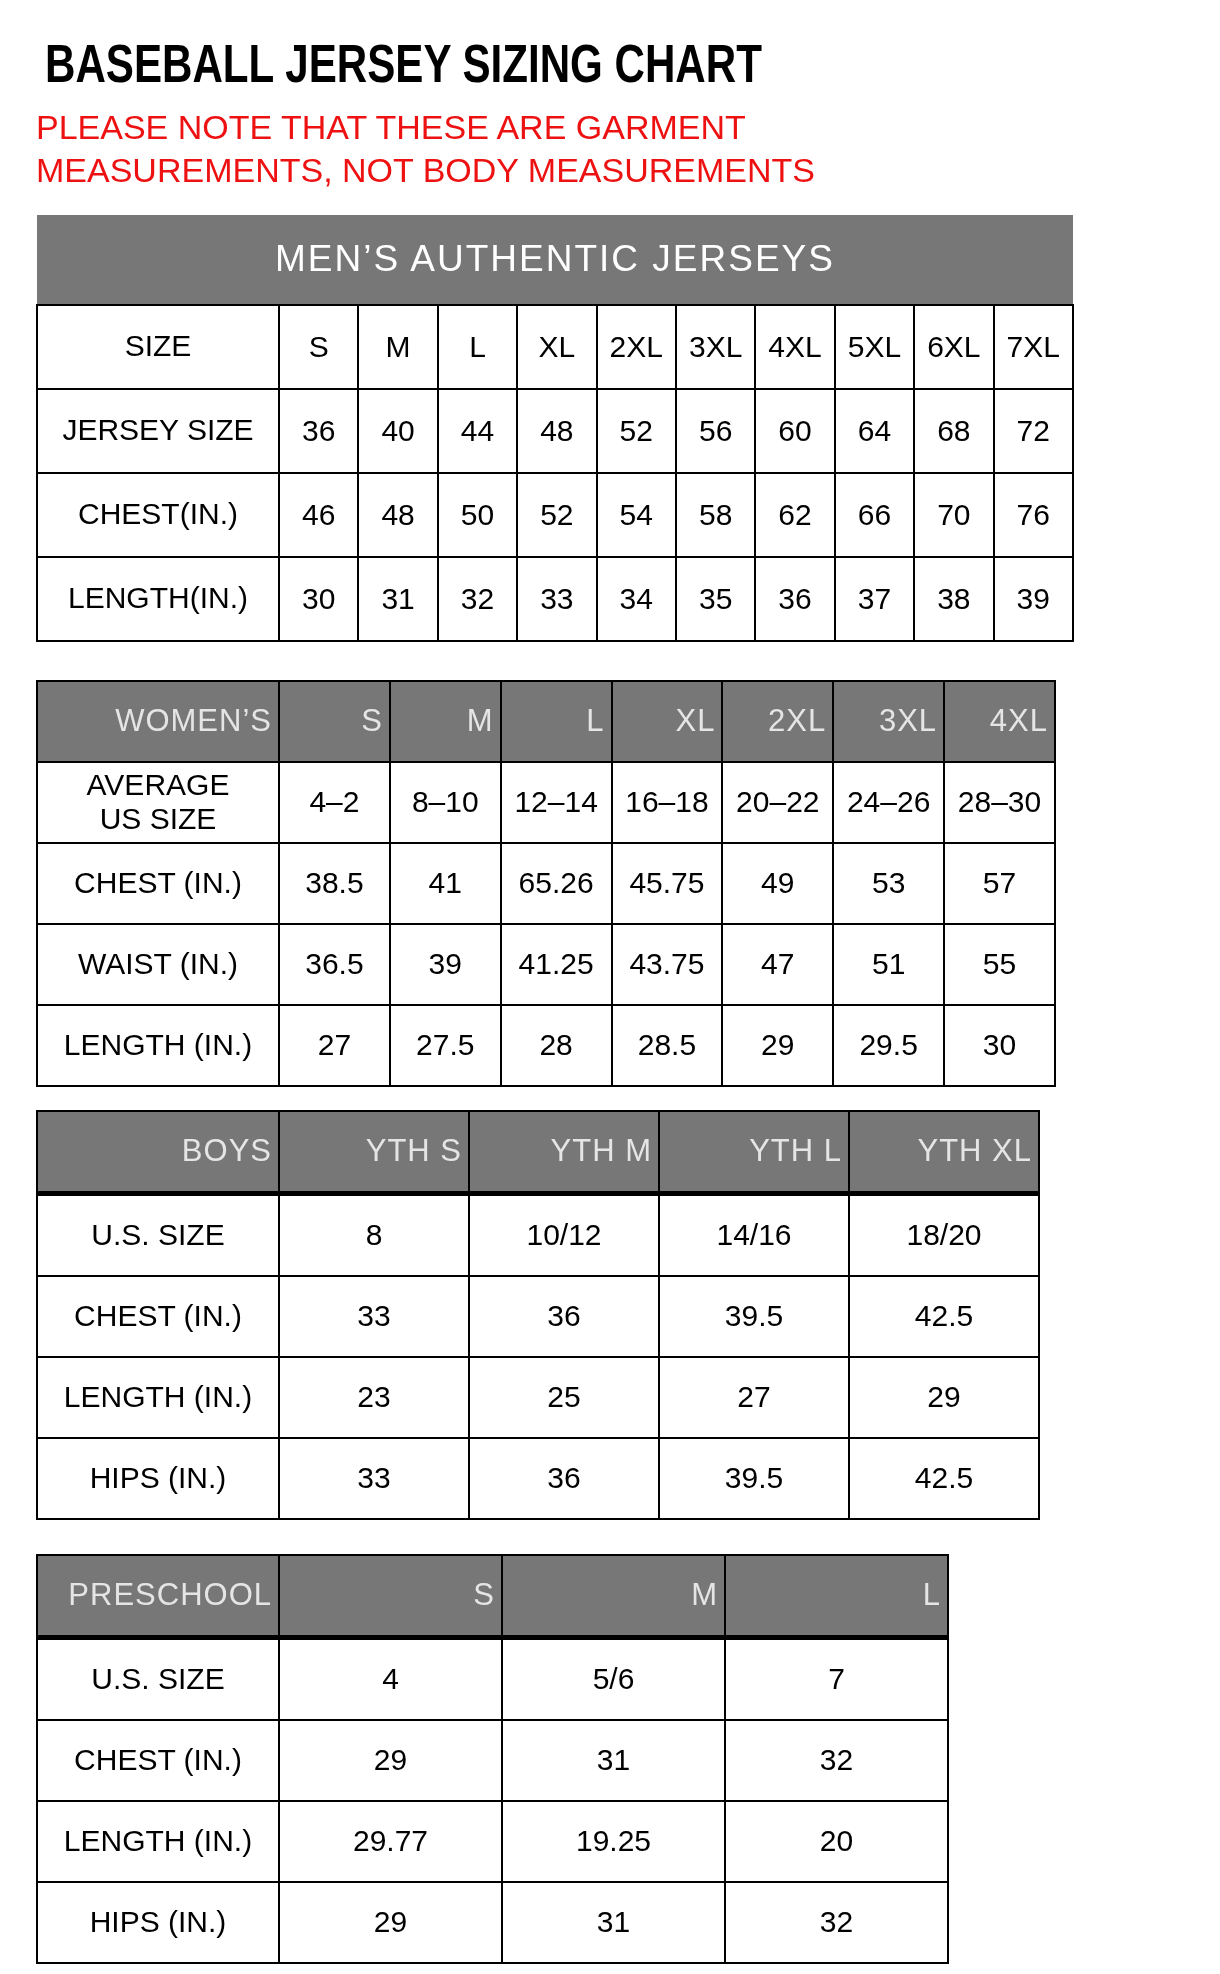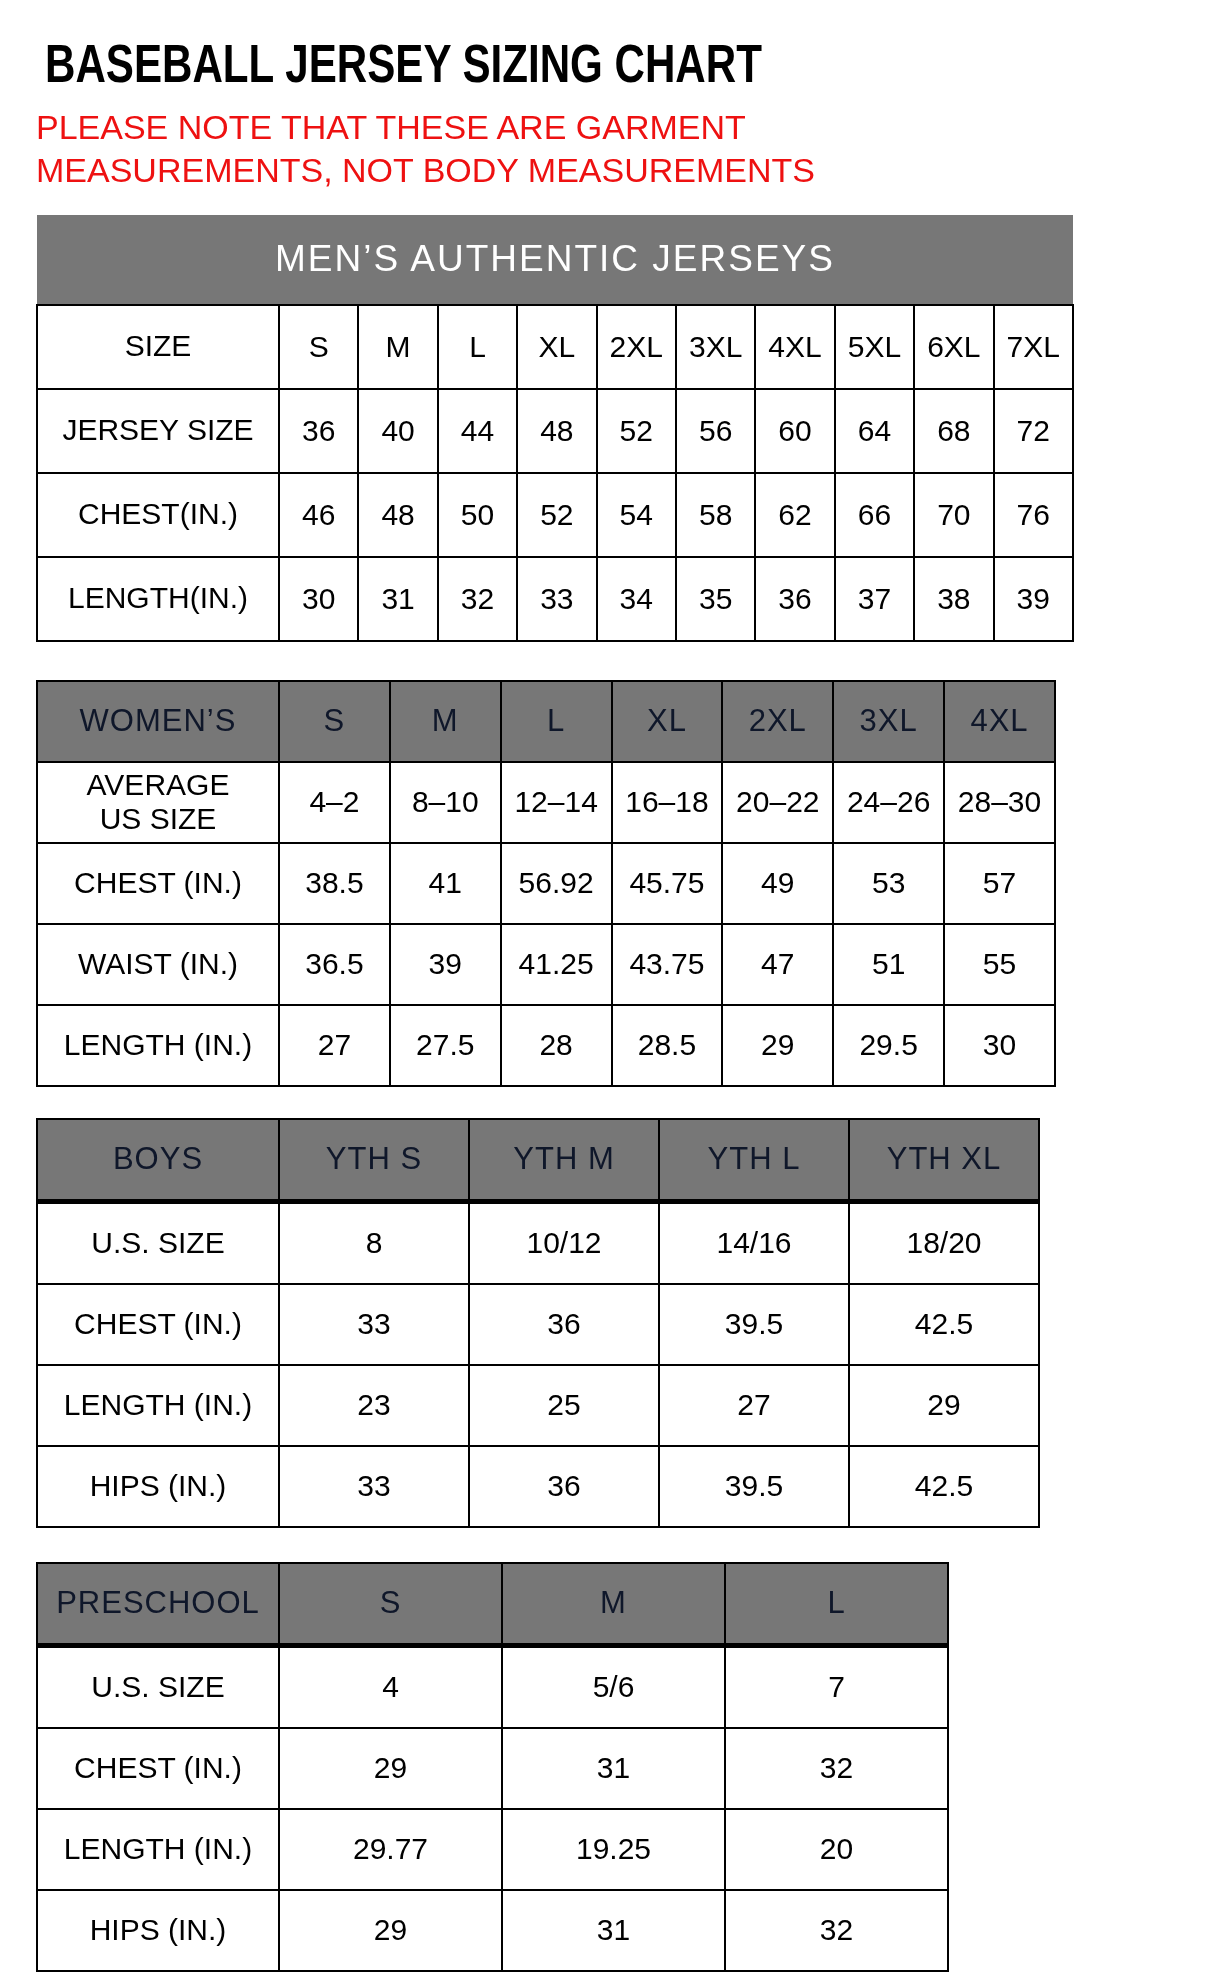--- a/index.html
+++ b/index.html
@@ -16,36 +16,36 @@
     transform:scaleX(0.78);transform-origin:left center;letter-spacing:0;
   }
   .note{
     color:var(--red);font-size:34px;line-height:1.28;
     margin:14px 0 0 0;max-width:900px;font-weight:normal;
   }
 
   table.sizing{border-collapse:collapse;table-layout:fixed;}
   .t-mens{width:1038px;margin-top:22px;}
   .t-womens{width:1020px;margin-top:38px;}
-  .t-boys{width:1004px;margin-top:31px;}
+  .t-boys{width:1004px;margin-top:23px;}
   .t-pre{width:913px;margin-top:34px;}
   col.c-label{width:242px;}
 
   td{
     border:2px solid #000;text-align:center;vertical-align:middle;
     font-size:30px;height:79px;padding:0 6px;background:#fff;
   }
   .t-mens td{height:82px;}
 
   td.banner{
     background:var(--gray);color:#fff;border:none;
     font-size:37px;height:89px;letter-spacing:2px;
   }
   tr.head-row td{
-    background:var(--gray);color:#0f172a;font-size:31px;letter-spacing:1px;
+    background:var(--gray);color:#e5e5e5;font-size:31px;letter-spacing:1px;text-align:right;
   }
   .t-boys tr.head-row td,.t-pre tr.head-row td{border-bottom-width:5px;}
 
   td.label{white-space:pre-line;line-height:1.15;}
 </style>
 </head>
 <body style="--red: #ee1111; --gray: #777777;">
 
 <div class="page">
 
@@ -141,21 +141,21 @@
           <td class="val">12–14</td>
           <td class="val">16–18</td>
           <td class="val">20–22</td>
           <td class="val">24–26</td>
           <td class="val">28–30</td>
         </tr>
         <tr>
           <td class="label">CHEST (IN.)</td>
           <td class="val">38.5</td>
           <td class="val">41</td>
-          <td class="val">56.92</td>
+          <td class="val">65.26</td>
           <td class="val">45.75</td>
           <td class="val">49</td>
           <td class="val">53</td>
           <td class="val">57</td>
         </tr>
         <tr>
           <td class="label">WAIST (IN.)</td>
           <td class="val">36.5</td>
           <td class="val">39</td>
           <td class="val">41.25</td>

